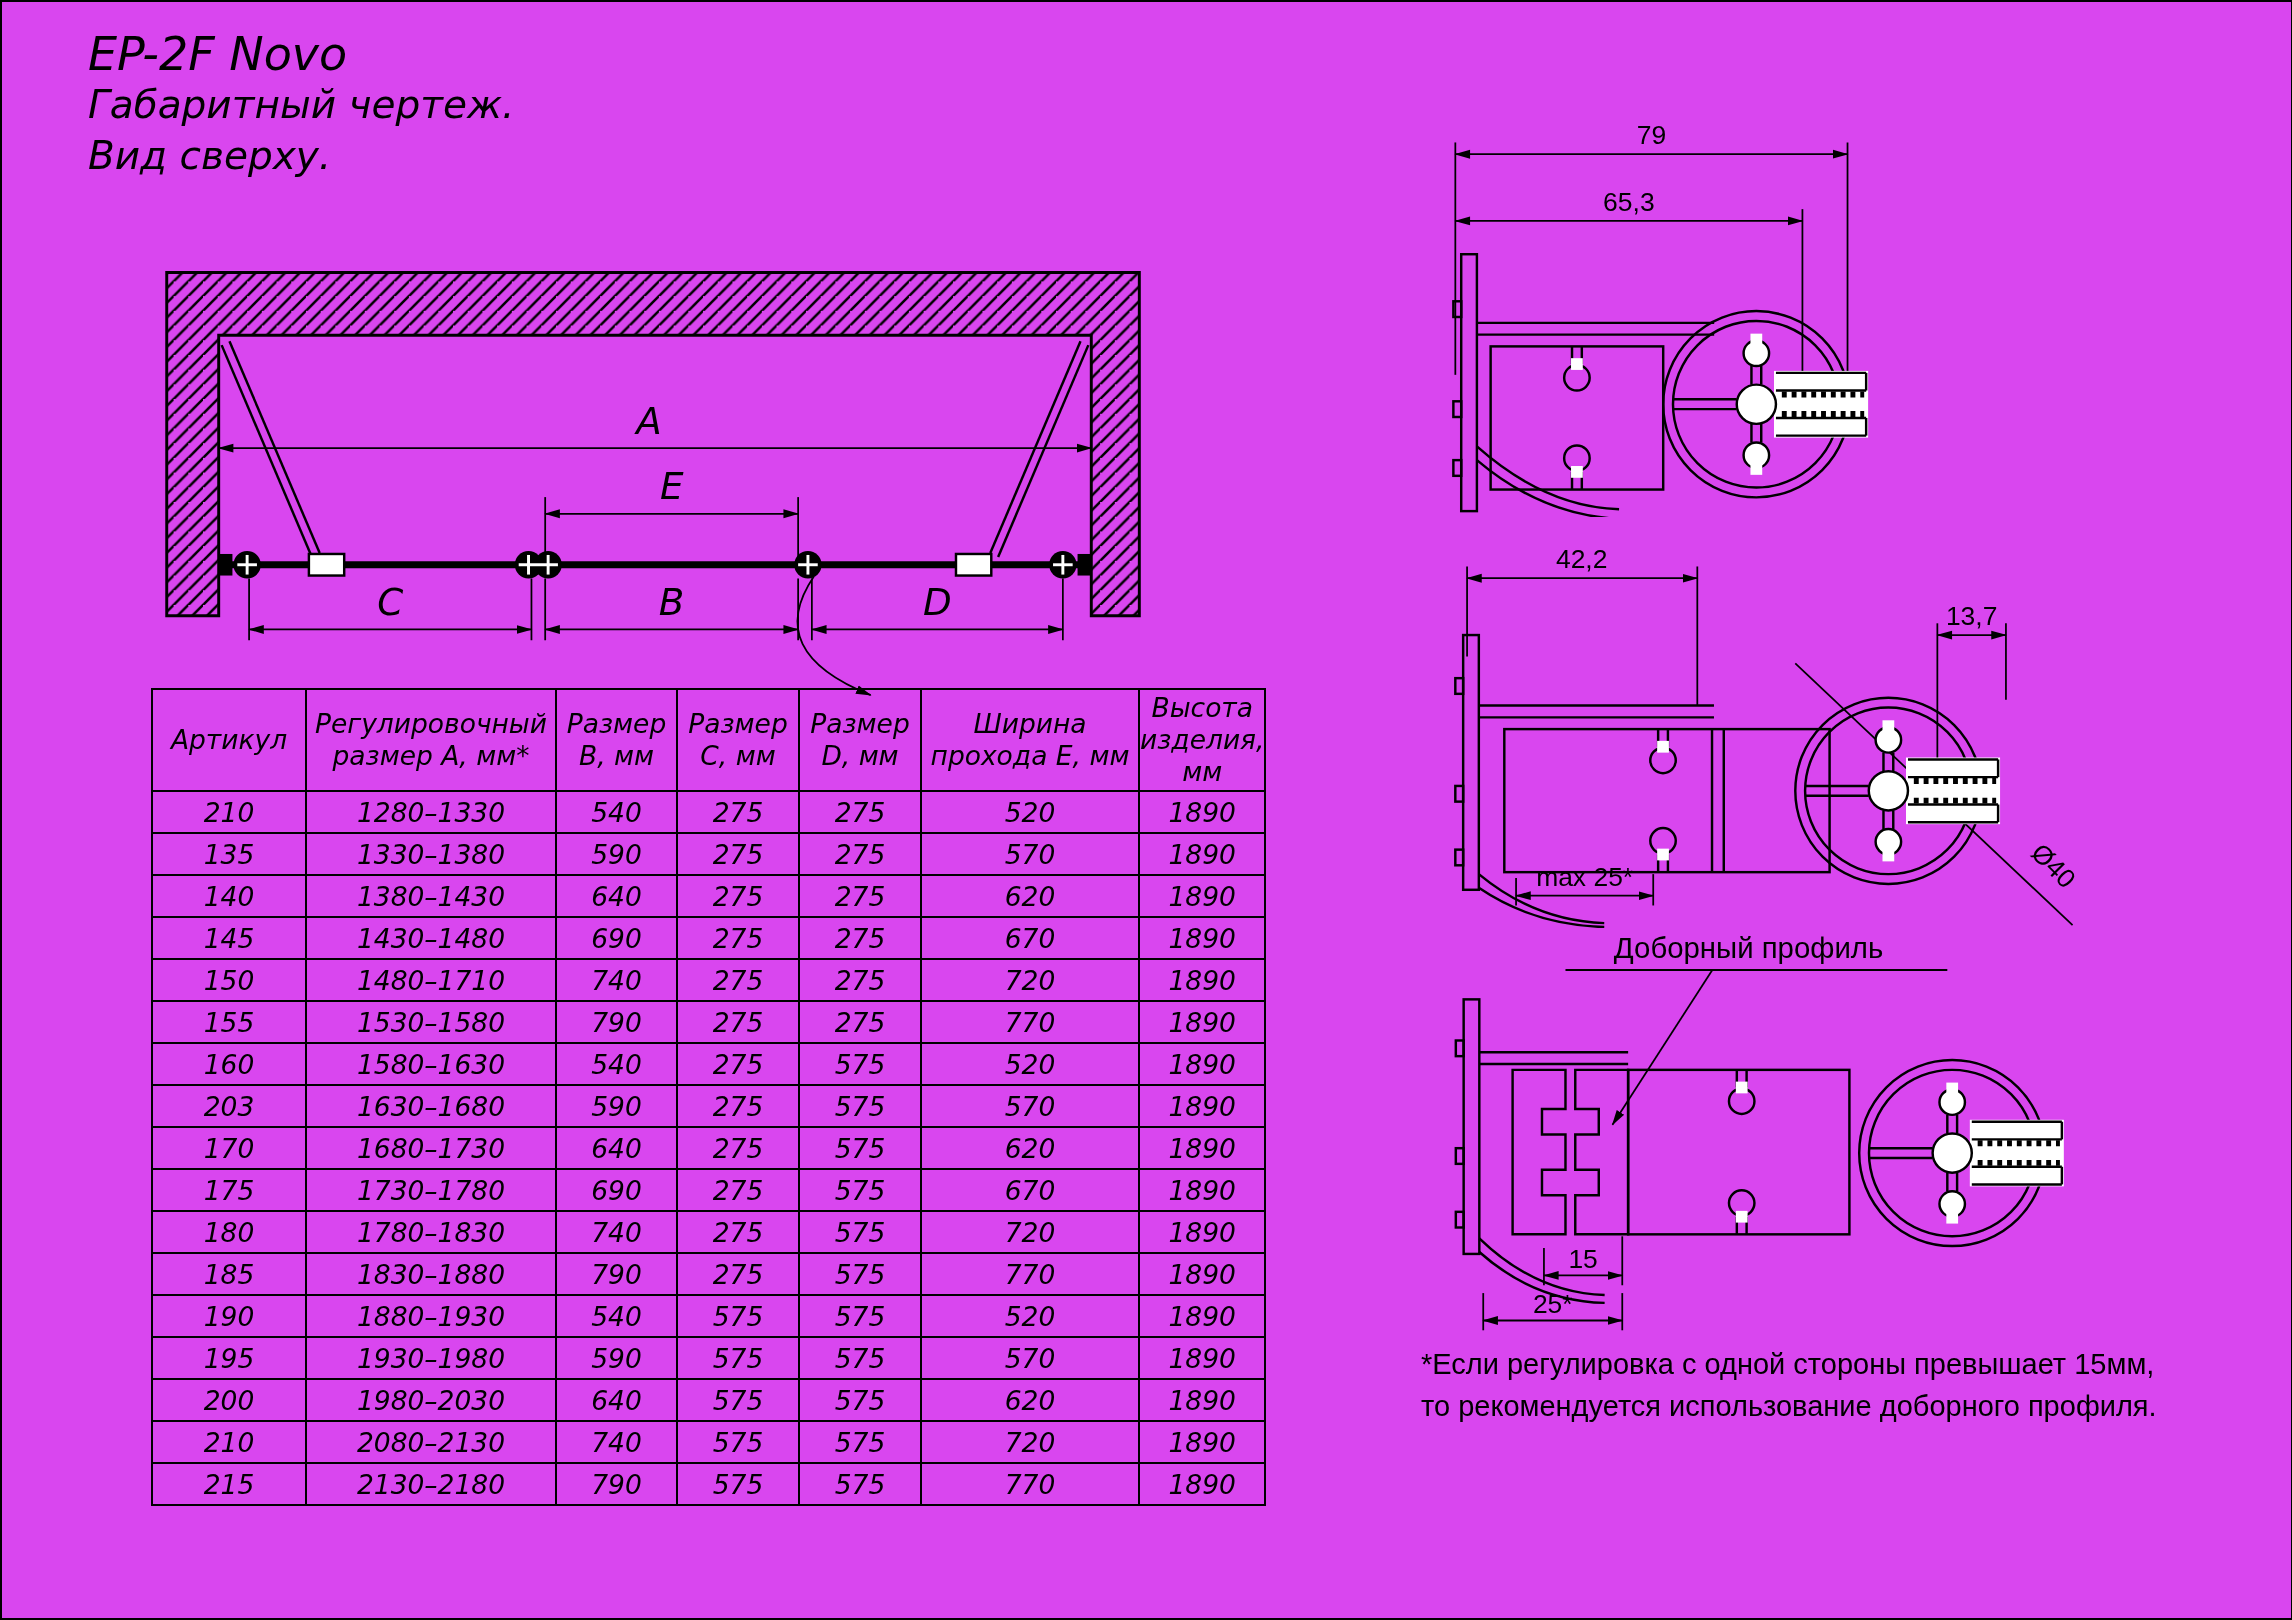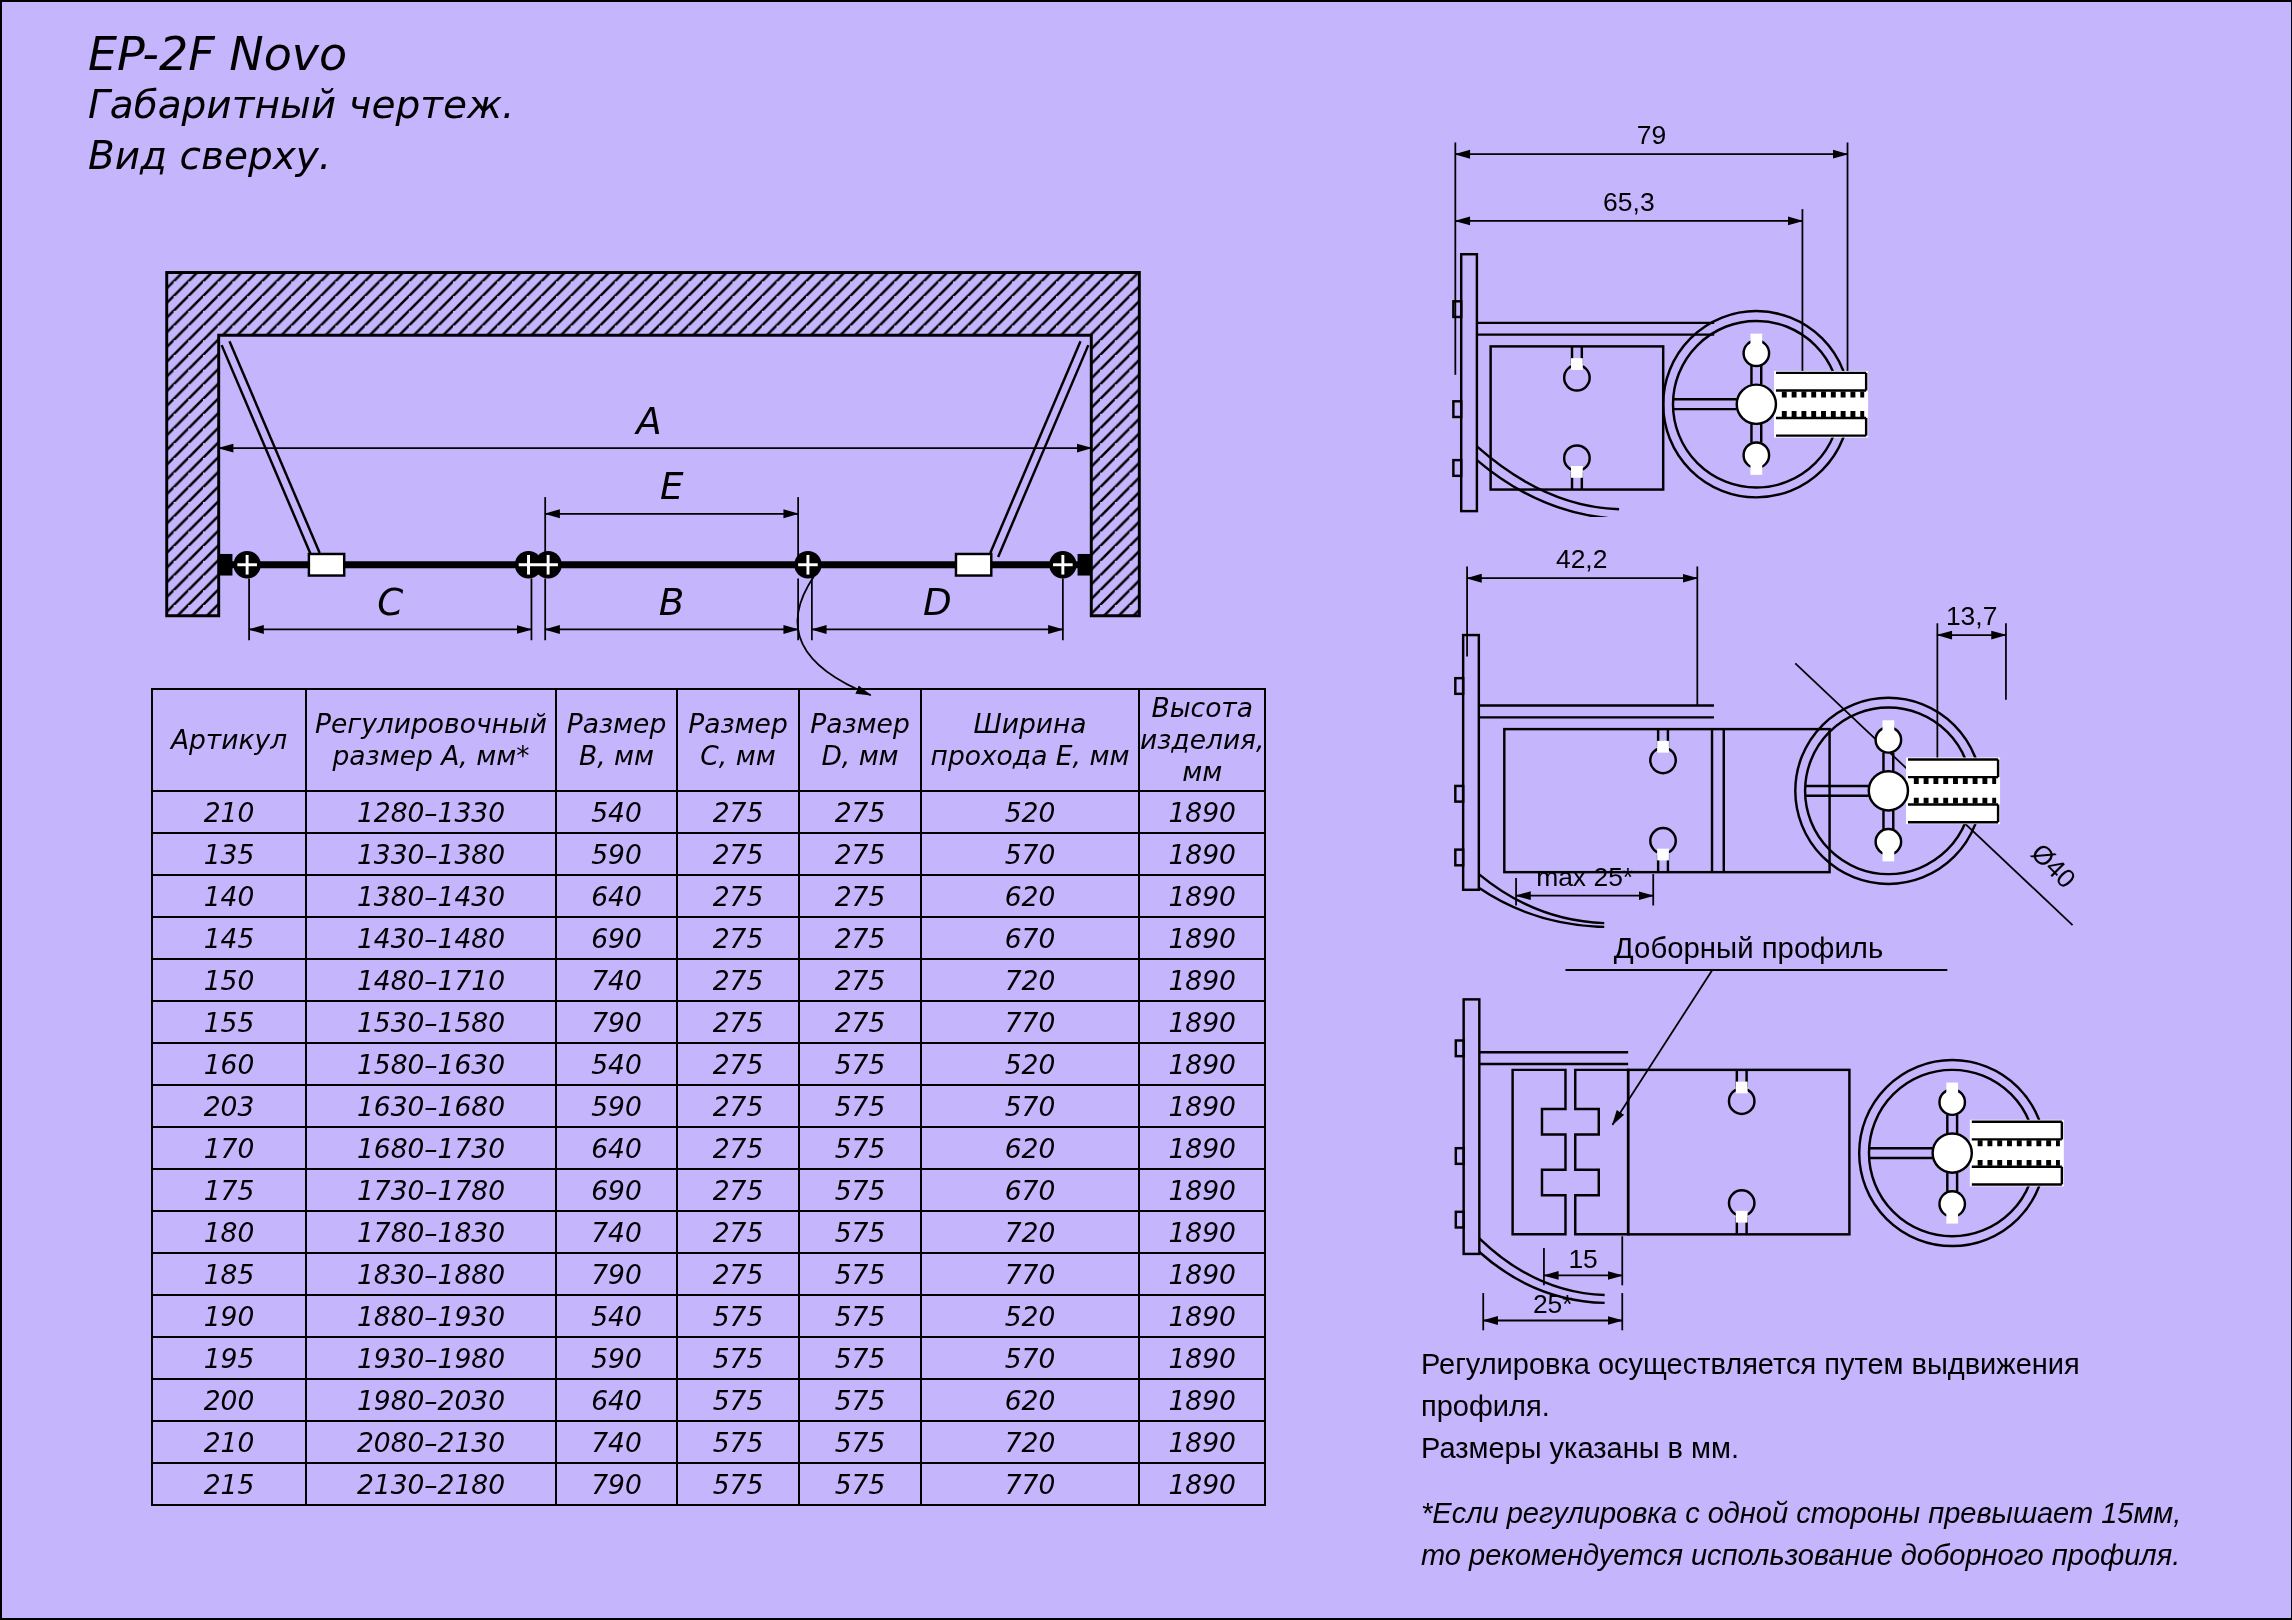--- a/index.html
+++ b/index.html
@@ -1,16 +1,16 @@
 <!DOCTYPE html>
 <html><head>
 <meta charset="utf-8">
 <style>
   html,body{margin:0;padding:0;background:#fff;}
-  .page{position:relative;width:2293px;height:1620px;background:#c4b5fd;border:2.9px solid #000;box-sizing:border-box;overflow:hidden;
+  .page{position:relative;width:2293px;height:1620px;background:#d946ef;border:2.9px solid #000;box-sizing:border-box;overflow:hidden;
         font-family:"DejaVu Sans",sans-serif;color:#000;}
   
   .titleblock{position:absolute;left:86px;top:25.5px;font-style:italic;}
   .titleblock .t1{font-size:46px;line-height:1.15;}
   .titleblock .t2{font-size:39px;line-height:1.3;}
   
   .drw{position:absolute;}
   svg .ln{stroke:#000;stroke-width:2.5;fill:none;}
   svg .thin{stroke:#000;stroke-width:1.8;fill:none;}
   svg .thick{stroke:#000;stroke-width:7;fill:none;}
@@ -500,20 +500,18 @@
           <td>790</td>
           <td>575</td>
           <td>575</td>
           <td>770</td>
           <td>1890</td>
         </tr>
       </tbody>
   </table>
 
   <div class="notes">
-    <div class="n">Регулировка осуществляется путем выдвижения профиля.
-Размеры указаны в мм.</div>
     <div class="n">*Если регулировка с одной стороны превышает 15мм,
 то рекомендуется использование доборного профиля.</div>
   </div>
 
 </div>
 
 
 </body></html>

